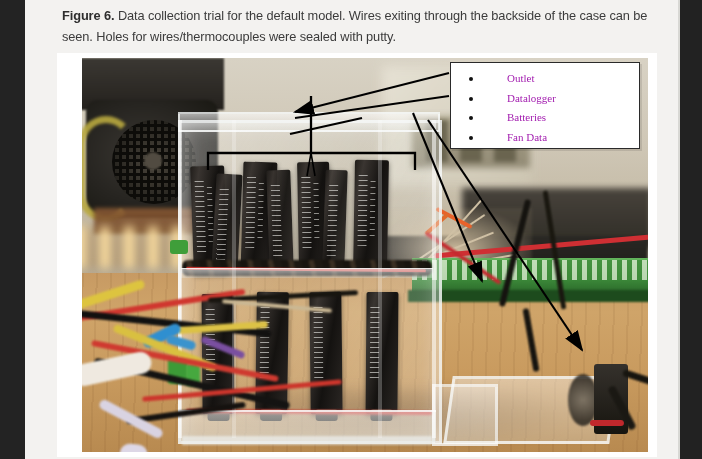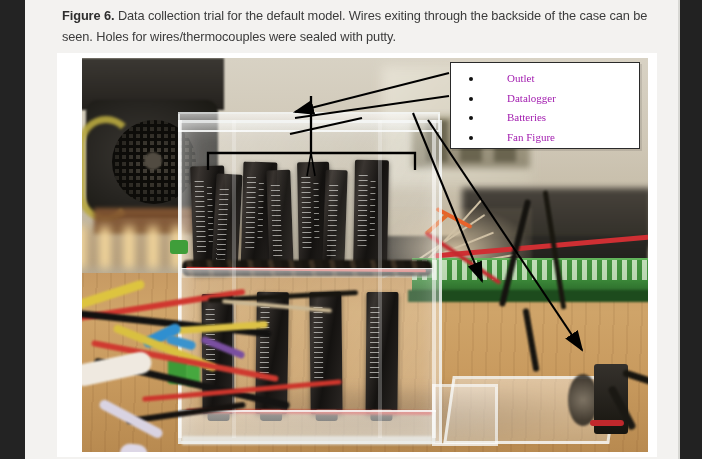--- a/index.html
+++ b/index.html
@@ -422,19 +422,19 @@
     <path d="M413,113 L482,281" fill="none" stroke="#000" stroke-width="2.1" marker-end="url(#ah)"></path>
 
     <path d="M428,120 L582,350" fill="none" stroke="#000" stroke-width="2.1" marker-end="url(#ah)"></path>
   </svg>
 
   <div class="callout">
     <ul>
       <li>Outlet</li>
       <li>Datalogger</li>
       <li>Batteries</li>
-      <li>Fan Figure</li>
+      <li>Fan Data</li>
     </ul>
   </div>
 
   <div class="chrome-sep"></div>
 
 </div>
 
 </body></html>

